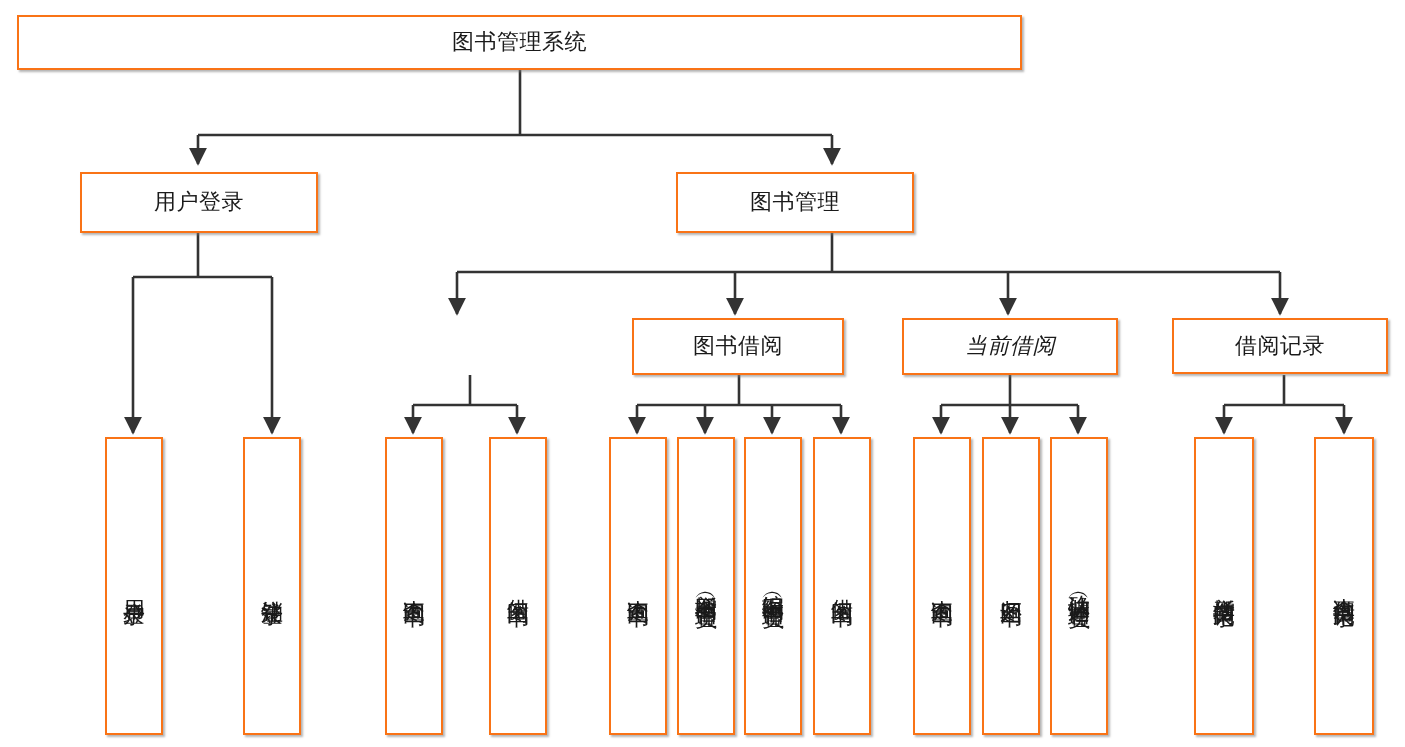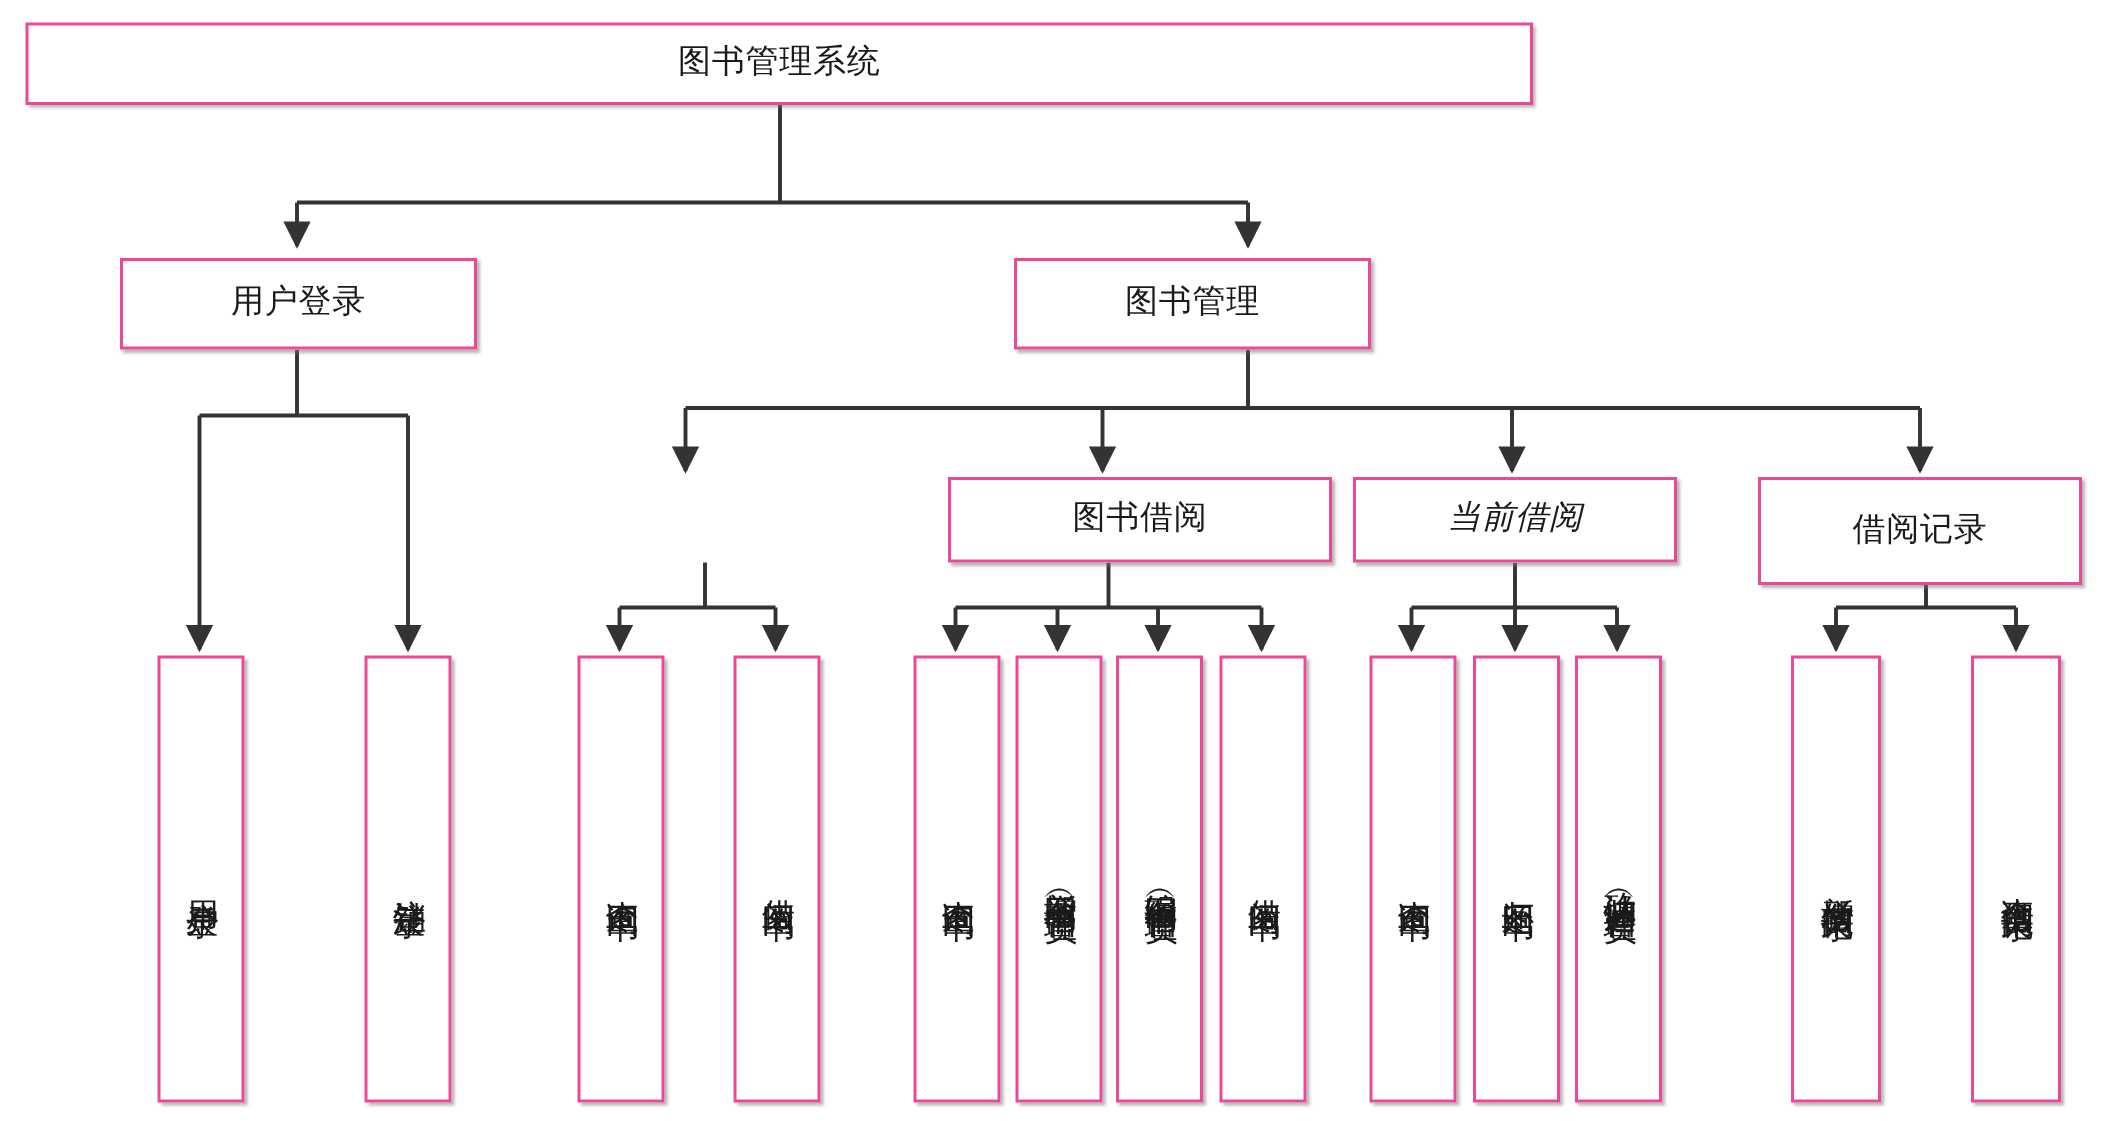--- a/index.html
+++ b/index.html
@@ -23,21 +23,21 @@
     left: 0;
     top: 0;
     width: 1405px;
     height: 747px;
     pointer-events: none;
   }
   .node {
     position: absolute;
     box-sizing: border-box;
     background: #ffffff;
-    border: 2px solid #ec4899;
+    border: 2px solid #f97316;
     box-shadow: 2px 2px 2px rgba(120,120,120,0.55);
     display: flex;
     align-items: center;
     justify-content: center;
     color: #1a1a1a;
   }
   .node-h {
     font-size: 22px;
     line-height: 1.2;
     letter-spacing: 0.5px;
@@ -125,27 +125,27 @@
     <span>图书管理系统</span>
   </div>
 
   <div class="node node-h" style="left:80px; top:172px; width:238px; height:61px;">
     <span>用户登录</span>
   </div>
   <div class="node node-h" style="left:676px; top:172px; width:238px; height:61px;">
     <span>图书管理</span>
   </div>
 
-  <div class="node node-h" style="left:632px; top:318px; width:256px; height:57px;">
+  <div class="node node-h" style="left:632px; top:318px; width:212px; height:57px;">
     <span>图书借阅</span>
   </div>
   <div class="node node-h" style="left:902px; top:318px; width:216px; height:57px;font-style:italic;">
     <span>当前借阅</span>
   </div>
-  <div class="node node-h" style="left:1172px; top:318px; width:216px; height:72px;">
+  <div class="node node-h" style="left:1172px; top:318px; width:216px; height:56px;">
     <span>借阅记录</span>
   </div>
 
   <div class="node node-v" style="left:105px; top:437px; width:58px; height:298px;">
     <span>用户登录</span>
   </div>
   <div class="node node-v" style="left:243px; top:437px; width:58px; height:298px;">
     <span>注销登录</span>
   </div>
 

